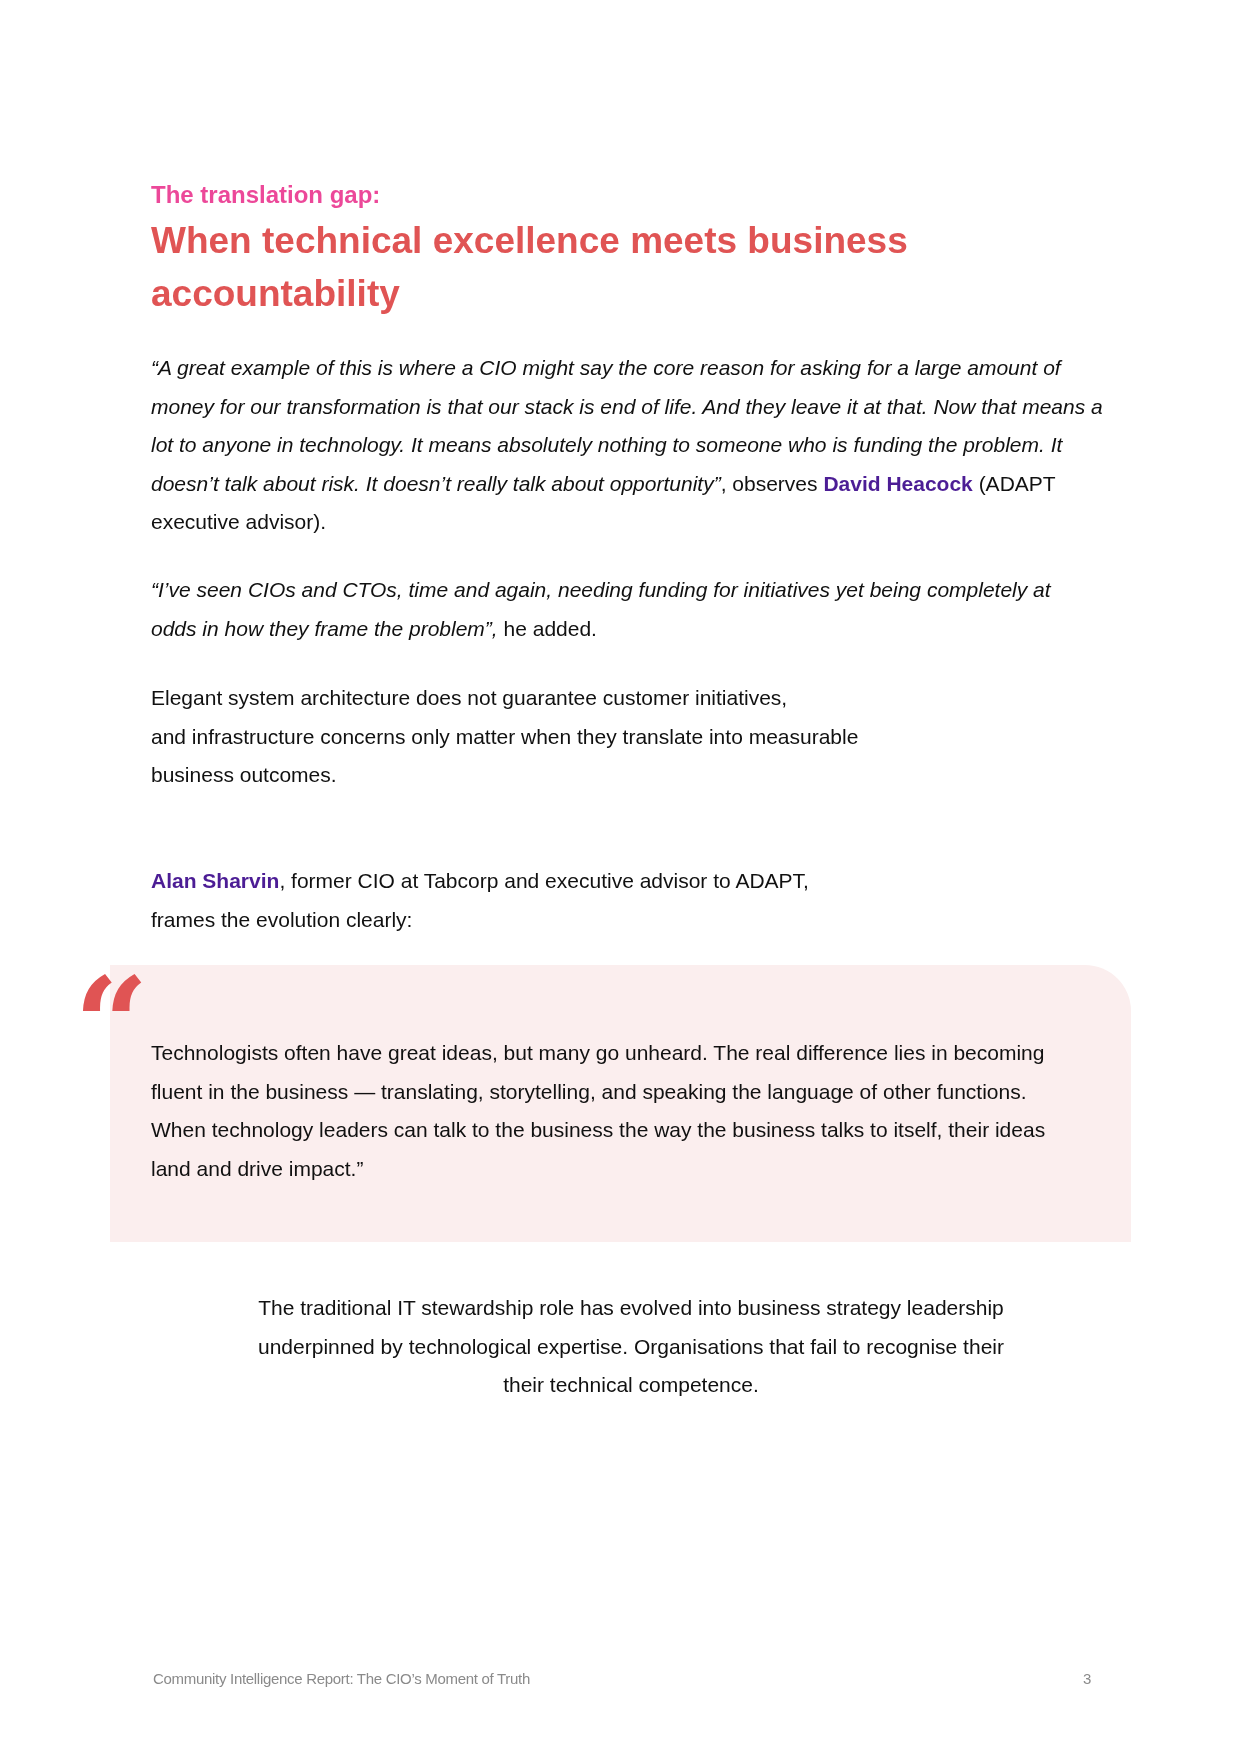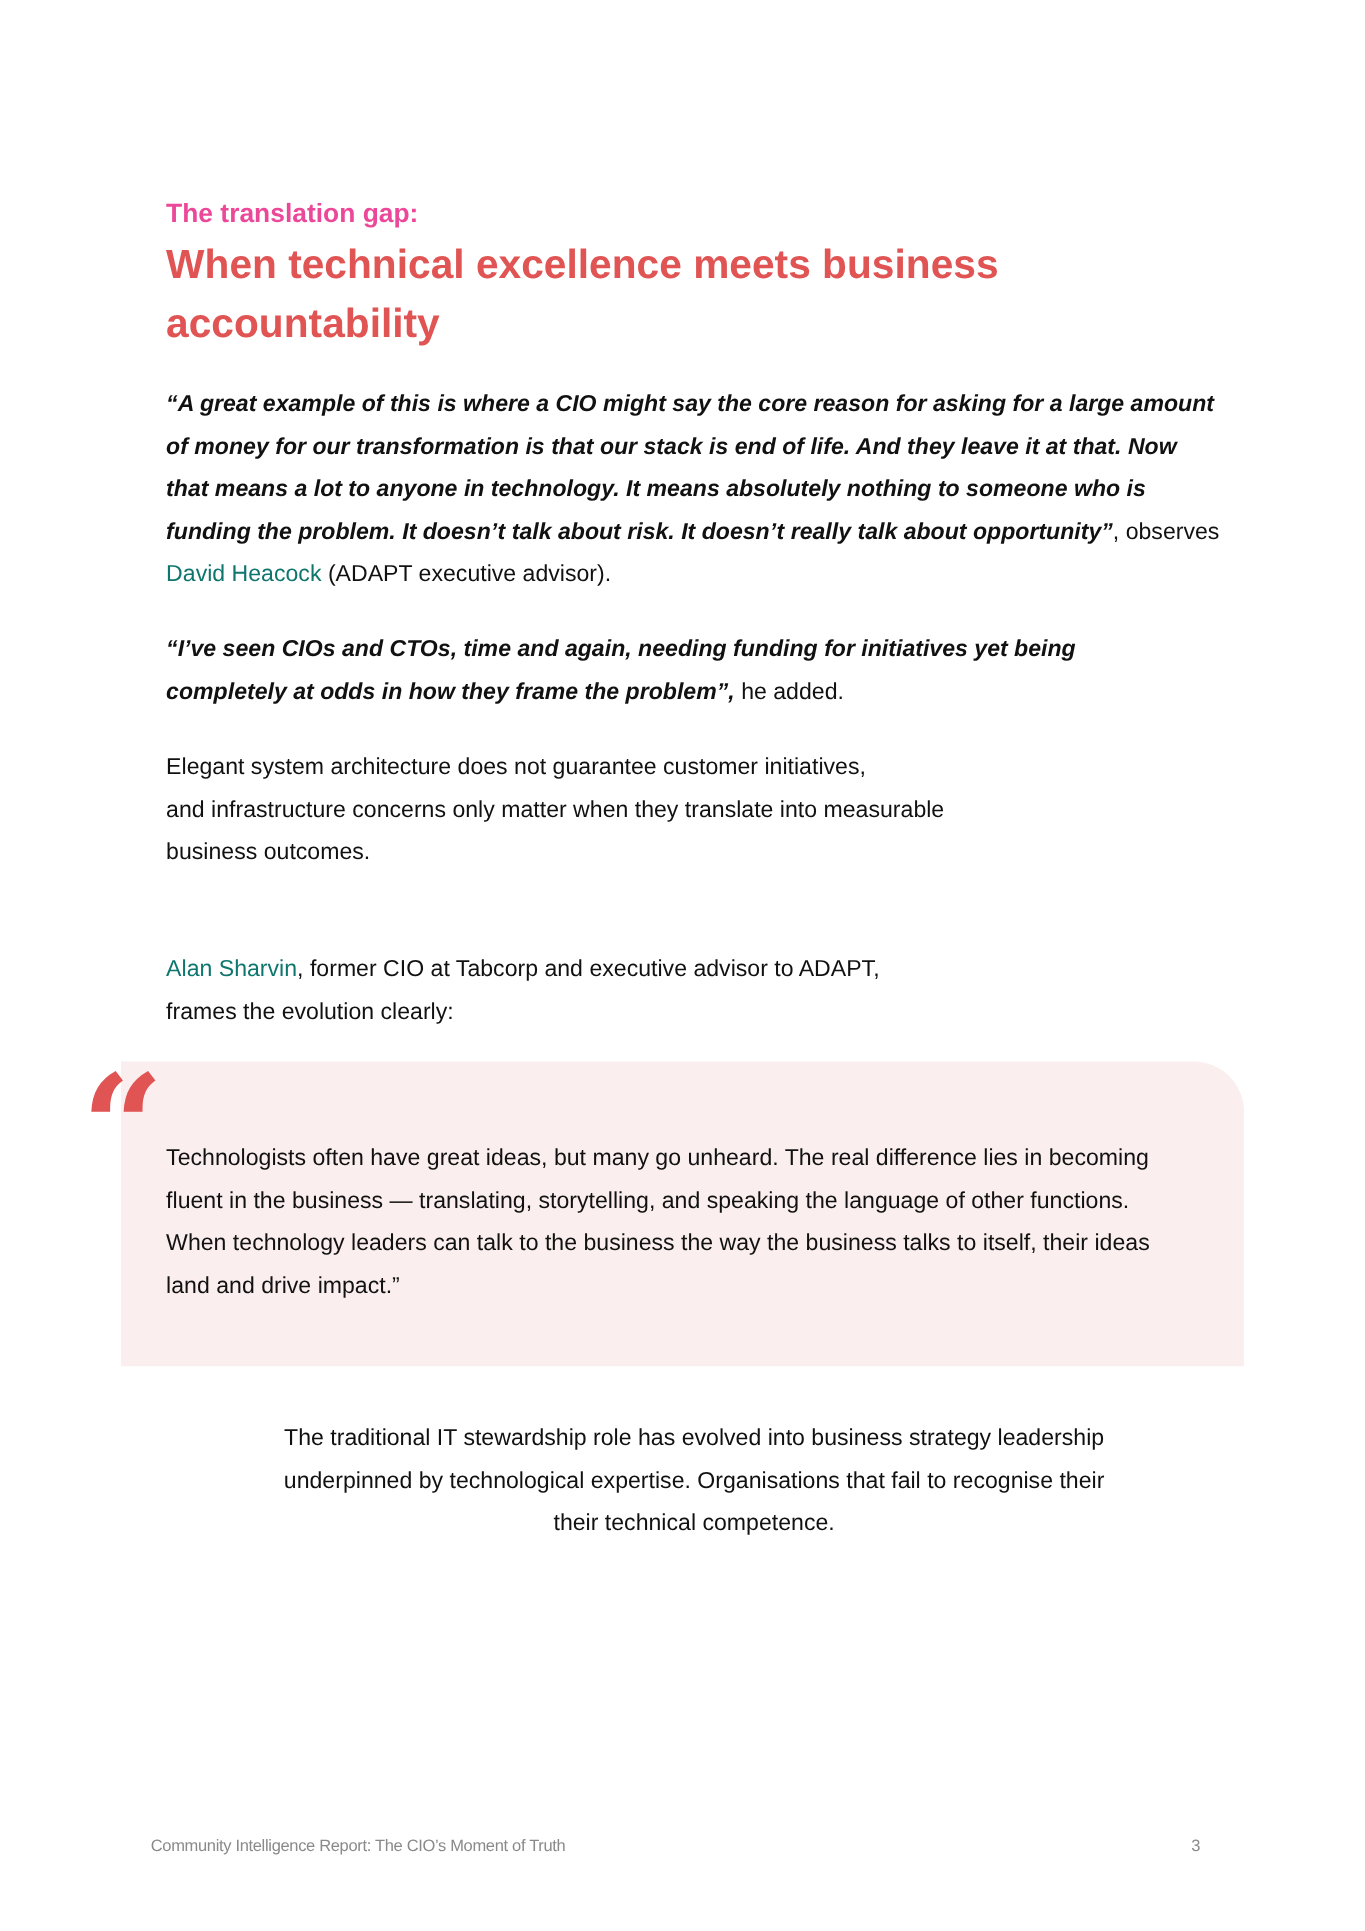--- a/index.html
+++ b/index.html
@@ -2,26 +2,26 @@
 <html><head>
 <meta charset="utf-8">
 <style>
   html, body { margin: 0; padding: 0; background: #ffffff; }
   body { width: 1241px; height: 1755px; position: relative; overflow: hidden;
          font-family: "Liberation Sans", sans-serif; color: #111111; }
   .abs { position: absolute; }
   .kicker { left: 151px; top: 178px; font-size: 24px; font-weight: bold; color: #ec4899; line-height: 34px; }
   .title { left: 151px; top: 214px; font-size: 37px; font-weight: bold; color: #e05454; line-height: 53px; width: 900px; }
   .para { left: 151px; font-size: 21px; line-height: 38.6px; width: 960px; color: #111; }
-  .para i { font-style: italic; font-weight: bold; }
-  .accent { color: #0f766e; }
+  .para i { font-style: italic; }
+  .accent { color: #4c1d95; font-weight: bold; }
   .quote-box { left: 110px; top: 965px; width: 1021px; height: 277px; background: #fbeeee; border-top-right-radius: 46px; }
   .quote-mark { left: 74px; top: 960px; font-size: 130px; line-height: 130px; font-weight: bold; color: #e05454; font-family: "DejaVu Serif", serif; }
   .quote-text { left: 151px; top: 1034px; font-size: 21px; line-height: 38.6px; width: 930px; color: #111; }
-  .footer-title { left: 137px; top: 1670px; font-size: 15px; color: #8a8a8a; letter-spacing: -0.3px; }
+  .footer-title { left: 153px; top: 1670px; font-size: 15px; color: #8a8a8a; letter-spacing: -0.3px; }
   .footer-page { left: 1083px; top: 1670px; font-size: 15px; color: #8a8a8a; }
 </style>
 </head>
 <body>
 
 <div class="abs kicker">The translation gap:</div>
 <div class="abs title">When technical excellence meets business accountability</div>
 
 <div class="abs para" style="top:349px;">
   <i>“A great example of this is where a CIO might say the core reason for asking for a large amount of money for our transformation is that our stack is end of life. And they leave it at that. Now that means a lot to anyone in technology. It means absolutely nothing to someone who is funding the problem. It doesn’t talk about risk. It doesn’t really talk about opportunity”</i><span>, observes </span><span class="accent">David Heacock</span><span> (ADAPT executive advisor).</span>

